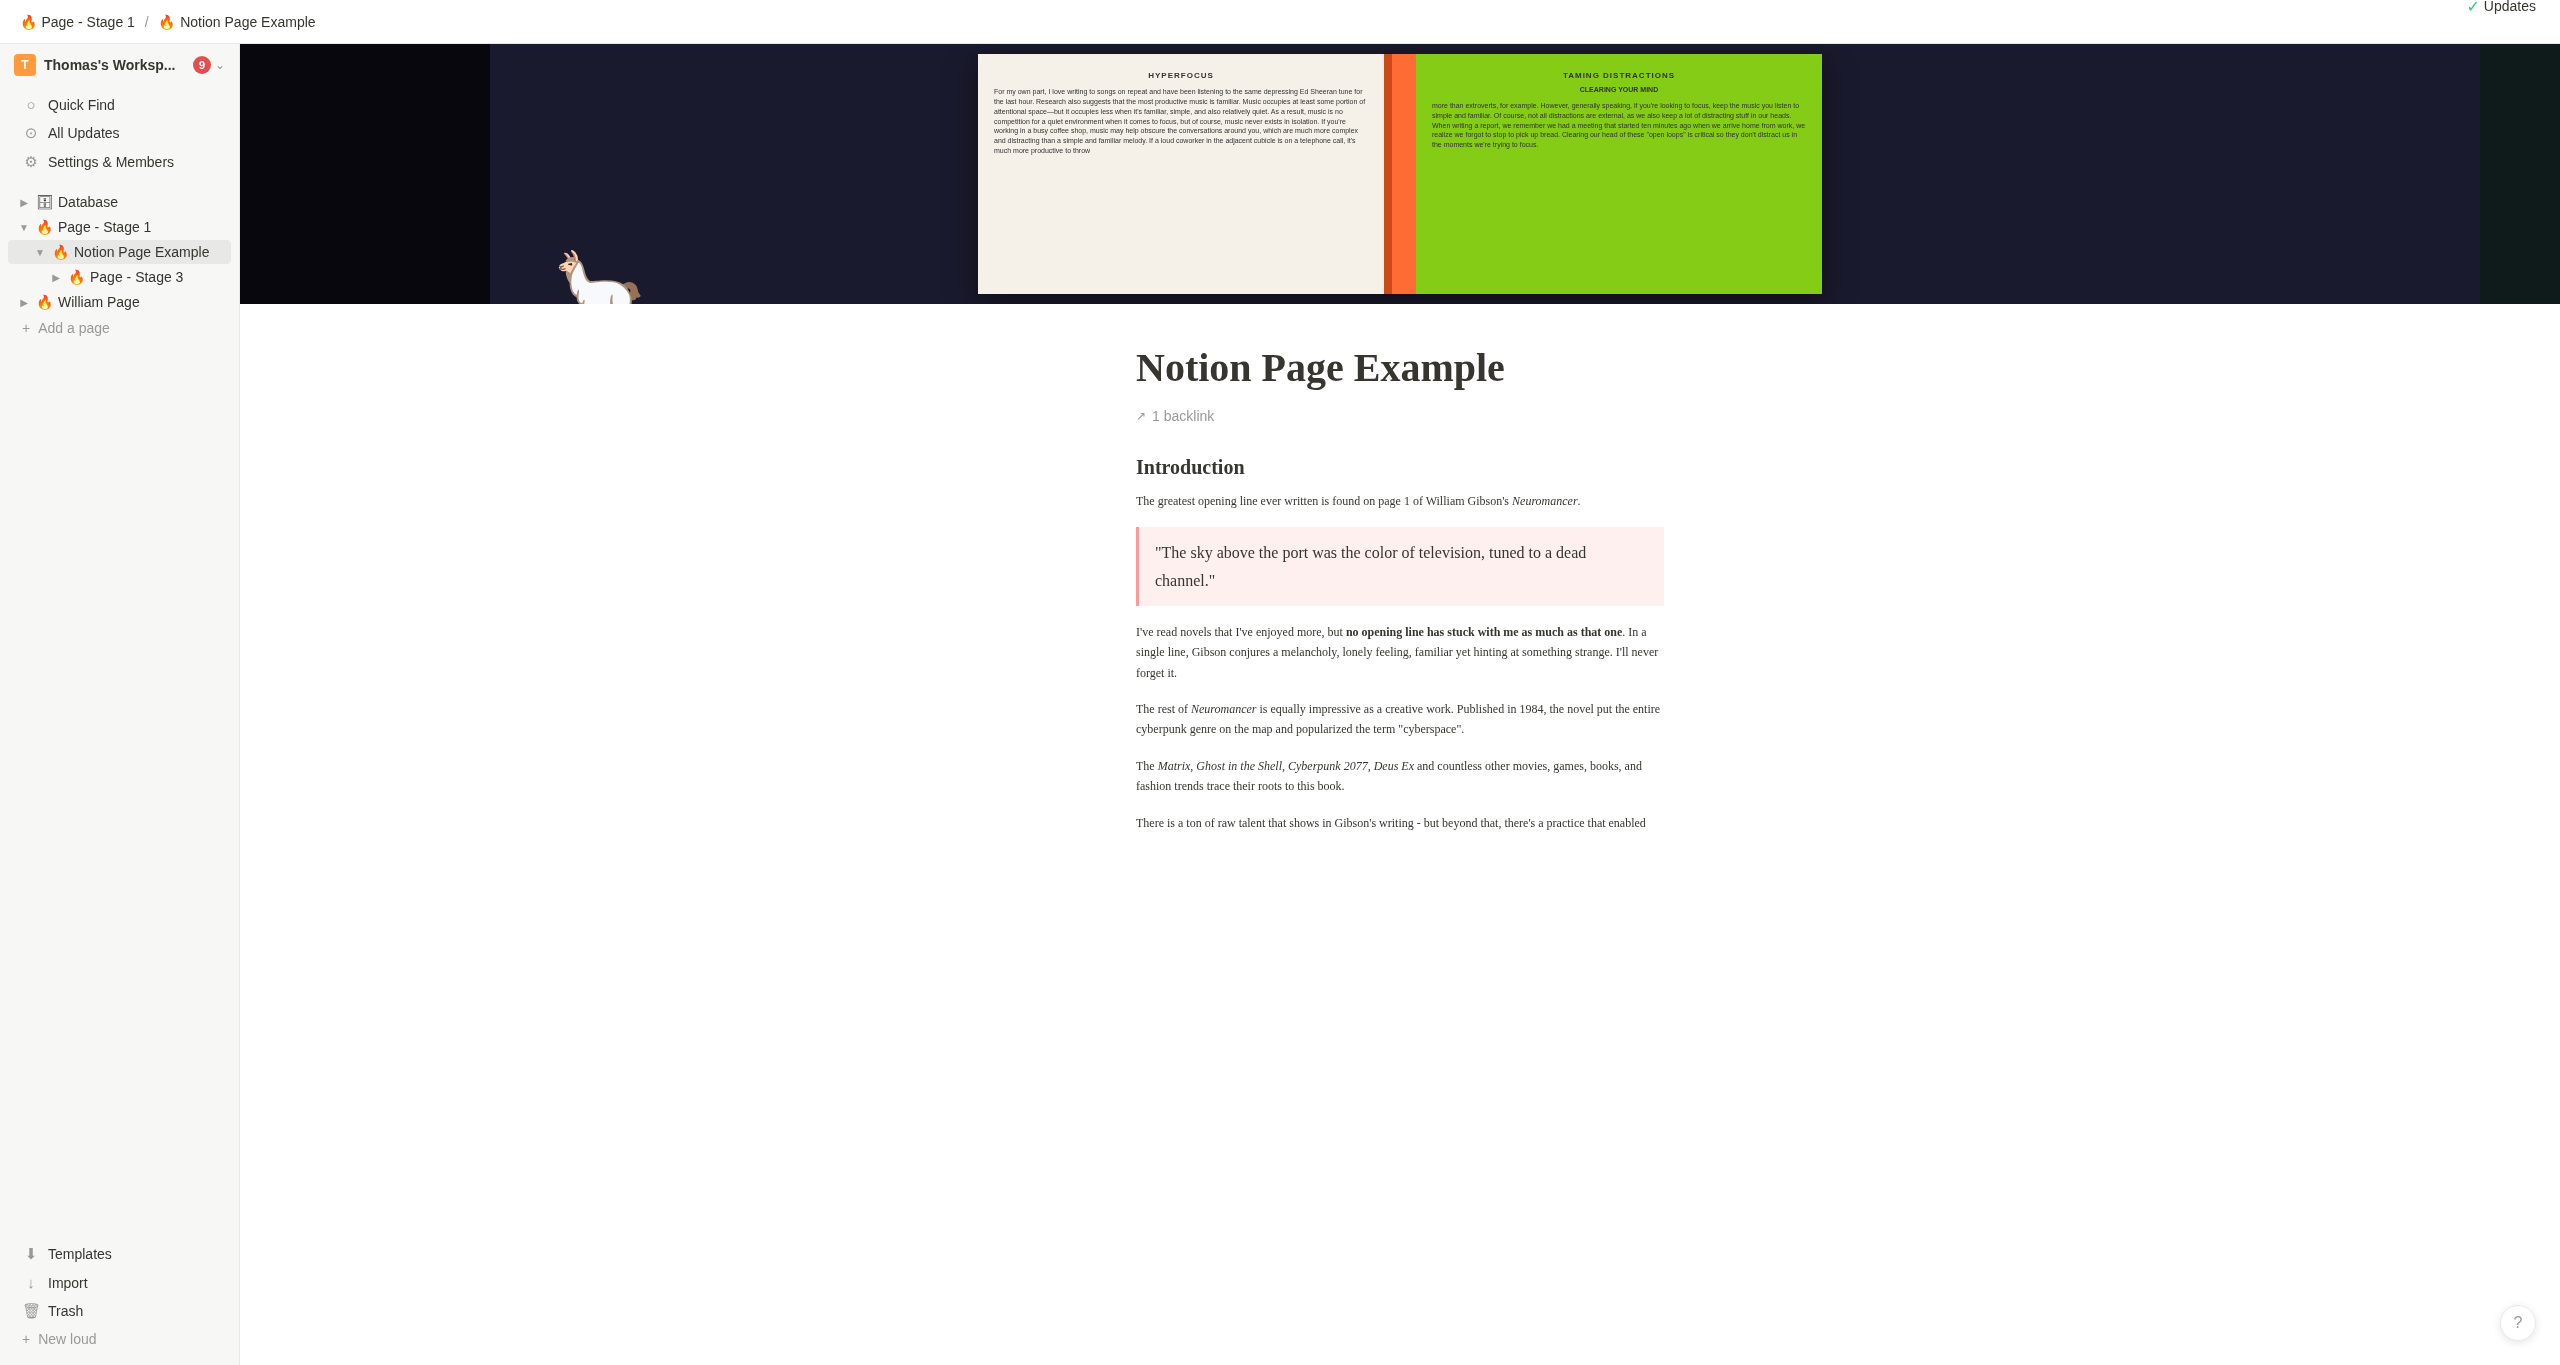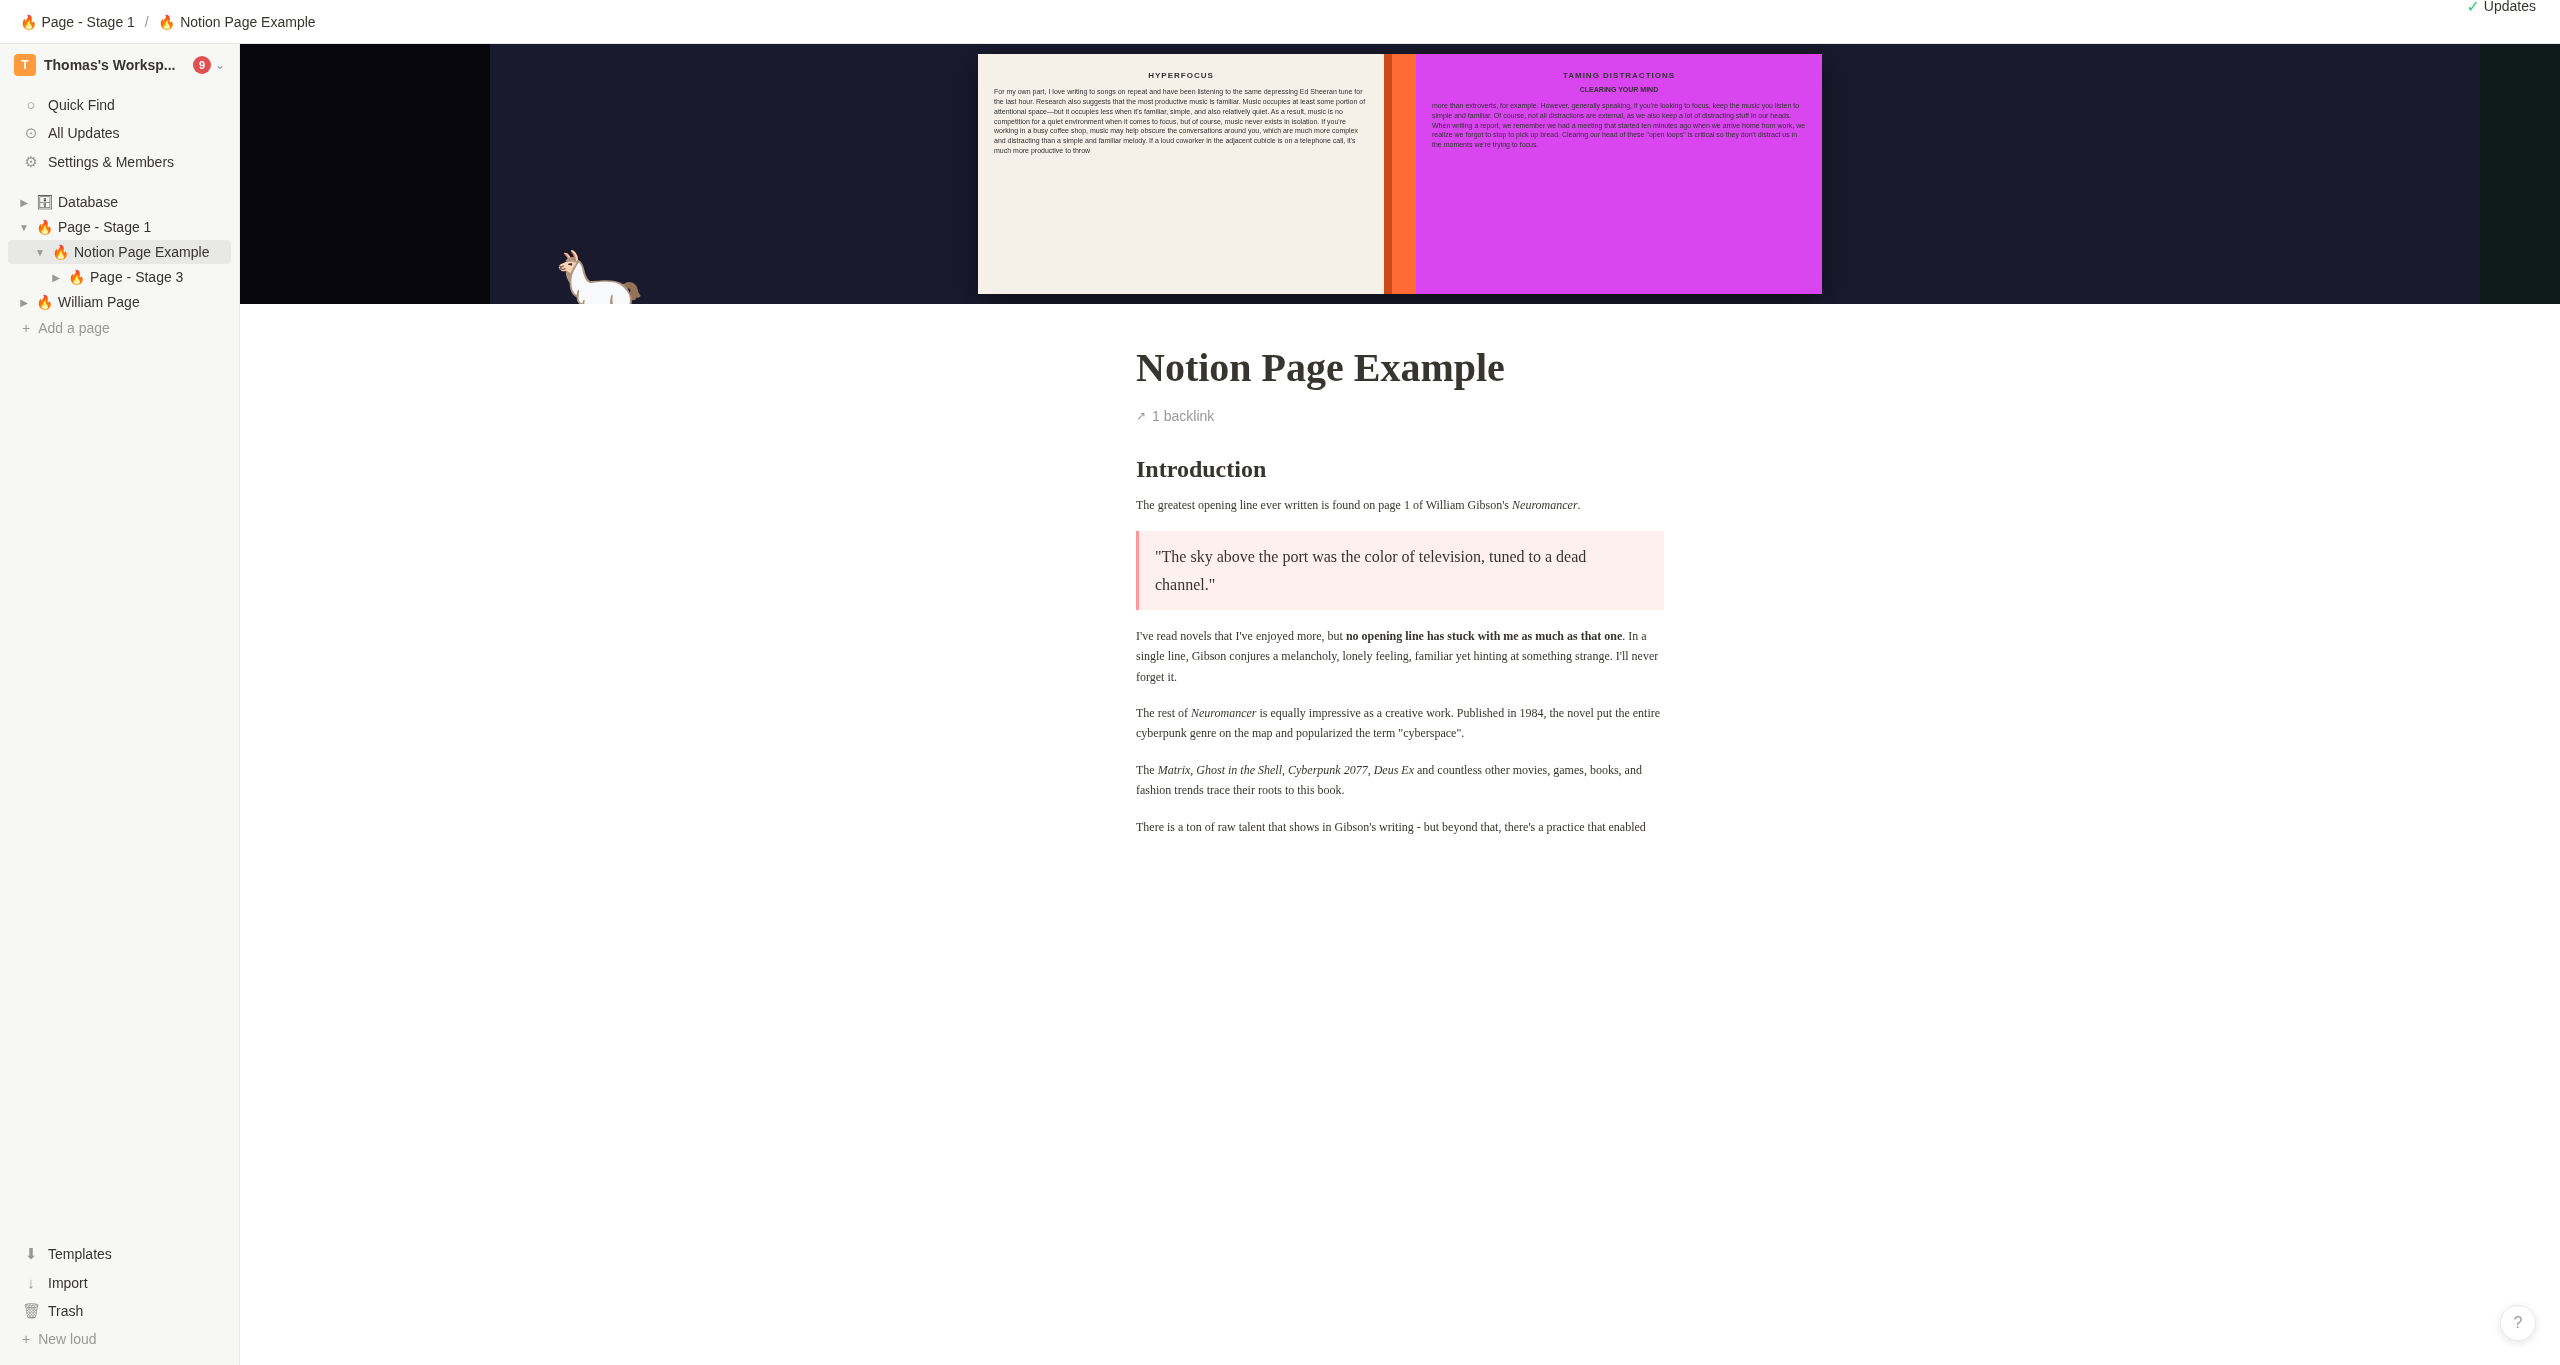--- a/index.html
+++ b/index.html
@@ -90,21 +90,21 @@
       width: 844px; height: 240px; background: #ff6b35;
       border-radius: 4px; position: relative; display: flex;
       box-shadow: 0 8px 30px rgba(0,0,0,0.5);
     }
     .book-page {
       flex: 1; background: #f5f0e8; padding: 16px; font-size: 7px; color: #333;
       line-height: 1.4; overflow: hidden;
     }
     .book-page-title { font-size: 8px; font-weight: bold; text-align: center; margin-bottom: 6px; letter-spacing: 1px; }
     .book-spine { width: 8px; background: #cc4a1a; flex-shrink: 0; }
-    .book-page-right { flex: 1; background: #d946ef; padding: 16px; font-size: 7px; color: #333; line-height: 1.4; overflow: hidden; margin-left: 24px; }
+    .book-page-right { flex: 1; background: #84cc16; padding: 16px; font-size: 7px; color: #333; line-height: 1.4; overflow: hidden; margin-left: 24px; }
     .book-page-title-right { font-size: 8px; font-weight: bold; text-align: center; margin-bottom: 4px; letter-spacing: 1px; }
     .book-subtitle { font-size: 7px; font-weight: bold; text-align: center; margin: 4px 0 6px; }
 
     
     .llama-overlay {
       position: absolute; bottom: -30px; left: 310px;
       font-size: 80px; line-height: 1;
     }
 
     
@@ -123,21 +123,21 @@
       font-family: Georgia, serif;
     }
 
     .backlink {
       display: flex; align-items: center; gap: 6px;
       font-size: 14px; color: #999; margin-bottom: 32px; cursor: pointer;
     }
     .backlink-icon { font-size: 12px; }
 
     .section-heading {
-      font-size: 24px; font-weight: 700; color: #37352f;
+      font-size: 20px; font-weight: 700; color: #37352f;
       margin: 24px 0 12px; font-family: Georgia, serif;
     }
 
     .paragraph {
       font-size: 12px; line-height: 1.7; color: #37352f;
       margin-bottom: 16px; font-family: Georgia, serif;
     }
     .italic { font-style: italic; }
     .bold { font-weight: 700; }
 

